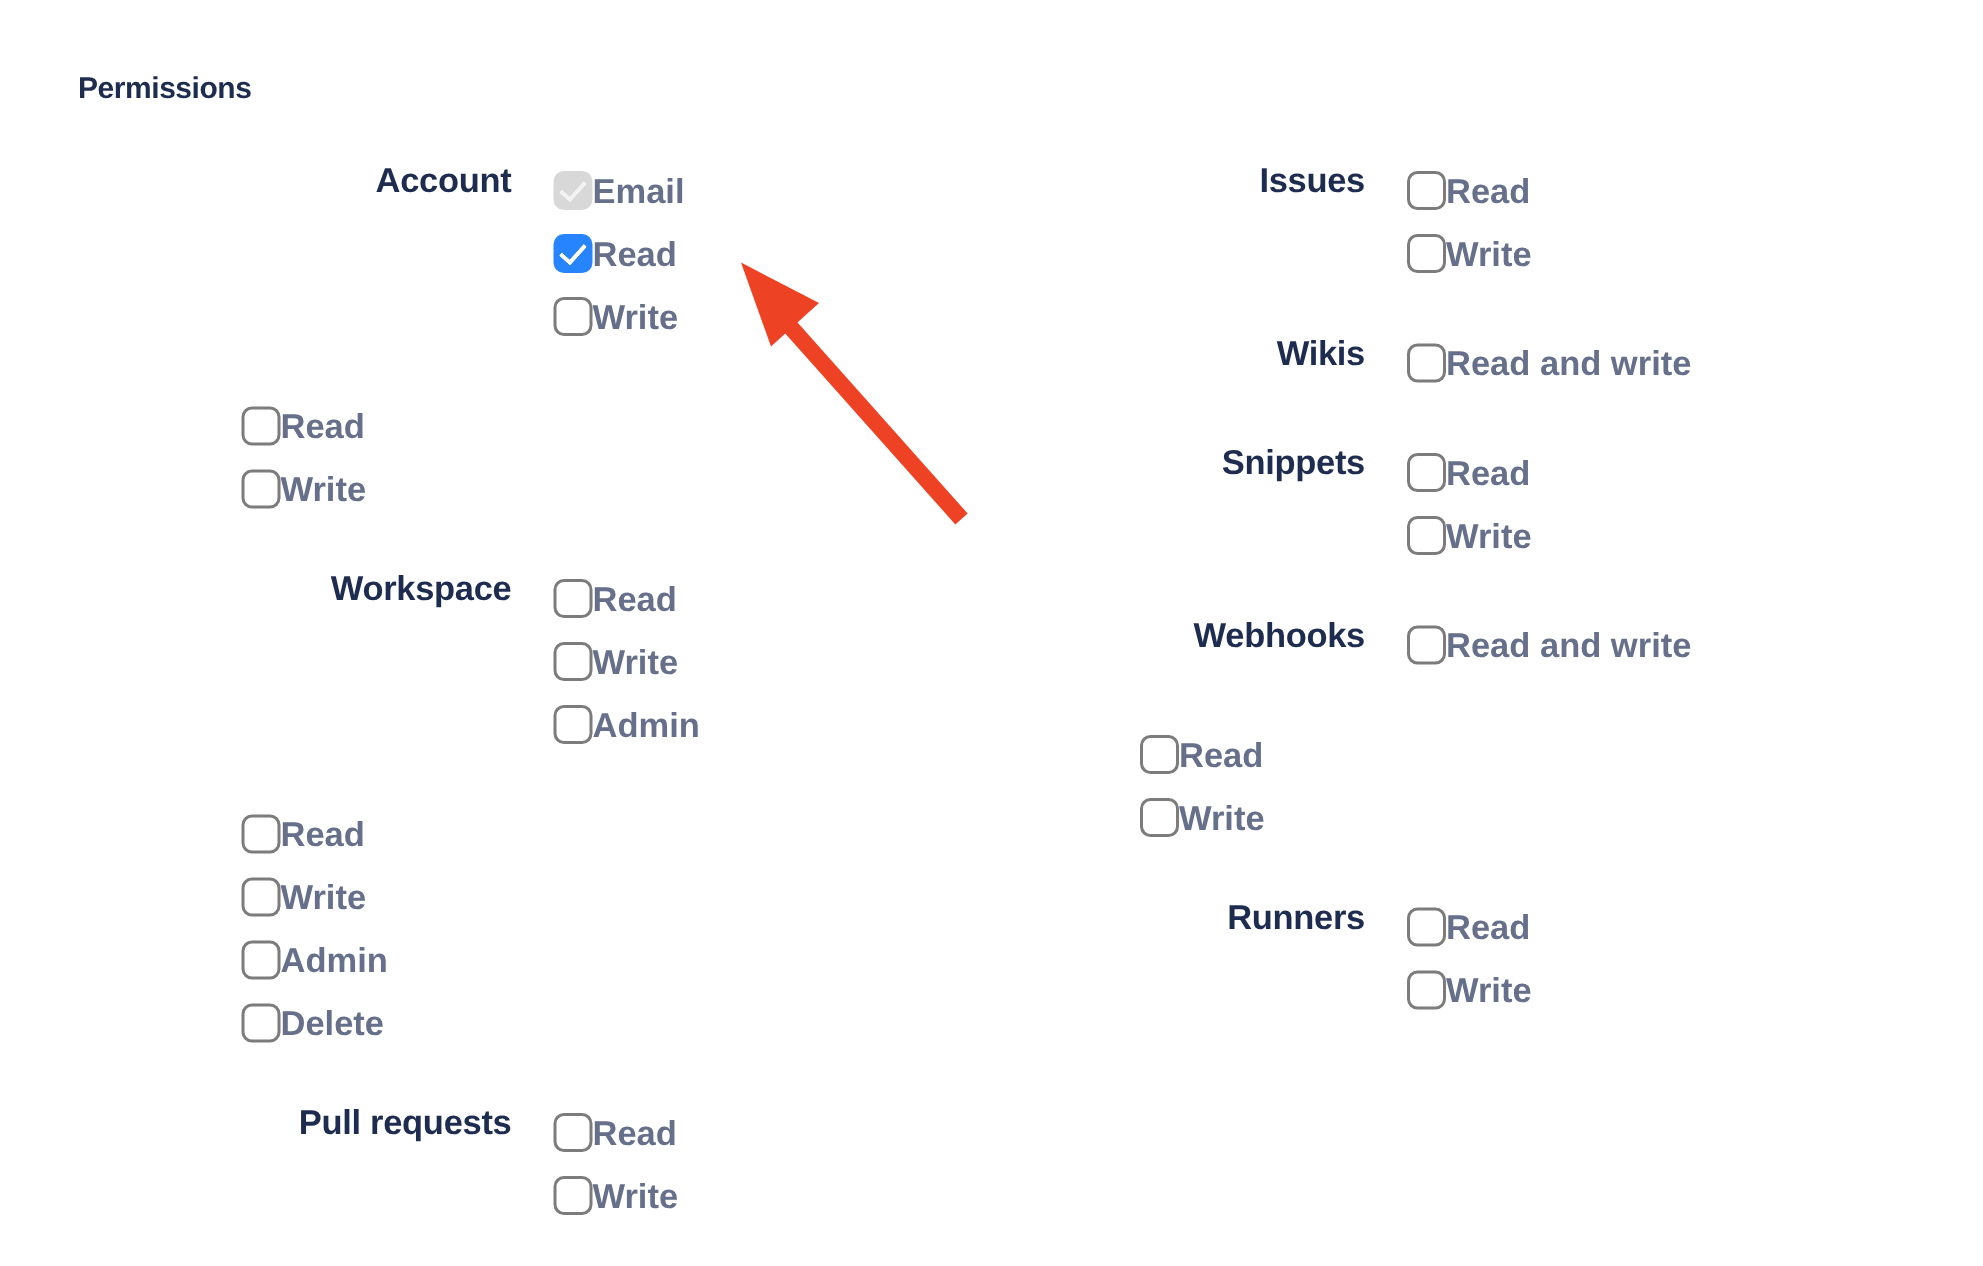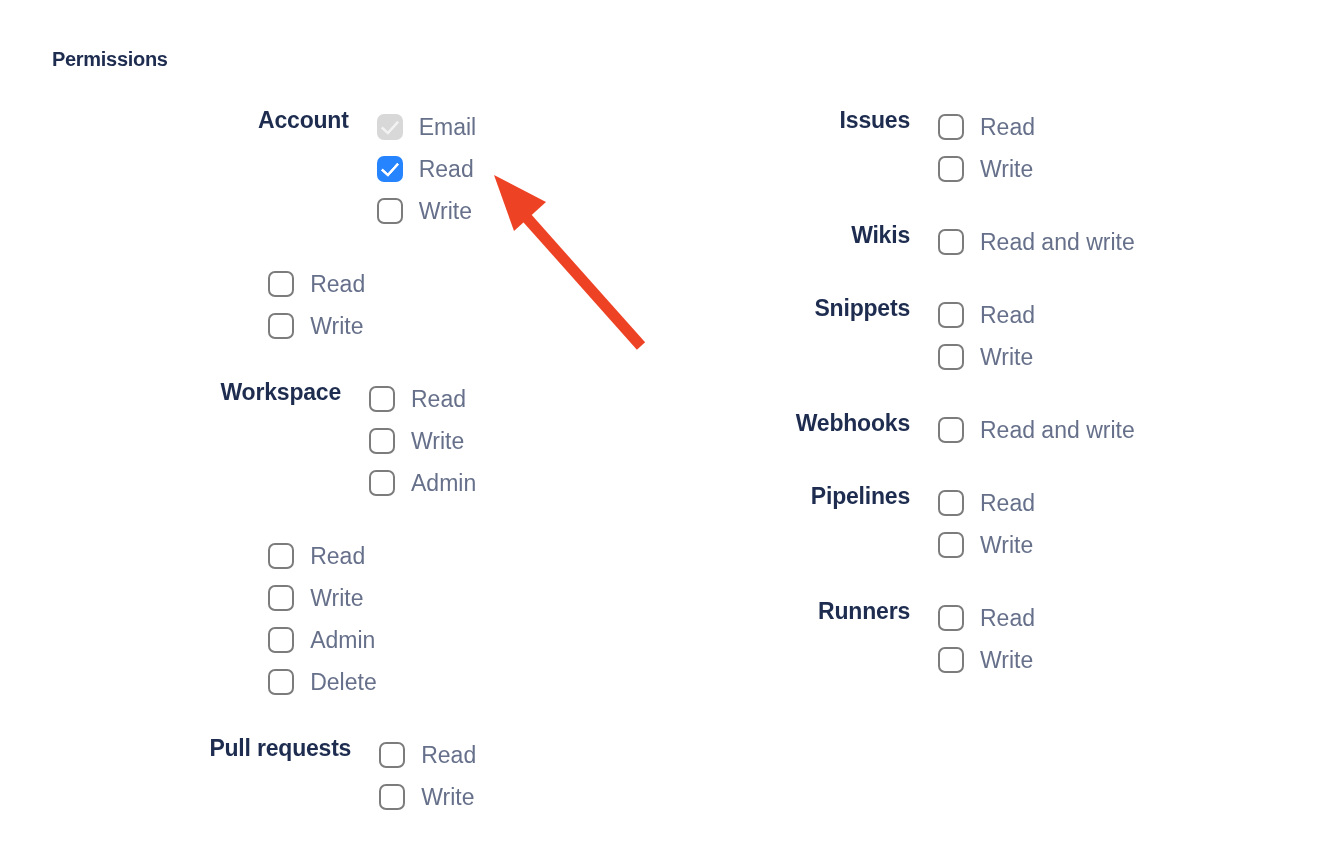--- a/index.html
+++ b/index.html
@@ -20,21 +20,21 @@
     font-weight: 700;
     letter-spacing: -0.3px;
     color: var(--navy);
   }
   .col {
     position: absolute;
     display: flex;
     flex-direction: column;
     gap: 47px;
   }
-  .col-left  { left: 161px; top: 114px; align-items: flex-end; }
+  .col-left  { left: 161px; top: 114px; }
   .col-right { left: 760px; top: 114px; }
   .group {
     display: grid;
     column-gap: 28px;
     align-items: start;
   }
   .col-left  .group { grid-template-columns: 180px auto; }
   .col-right .group { grid-template-columns: 150px auto; }
   .group-label {
     text-align: right;
@@ -46,23 +46,23 @@
     letter-spacing: -0.2px;
   }
   .options {
     display: flex;
     flex-direction: column;
     gap: 16px;
   }
   .option {
     display: flex;
     align-items: center;
-    gap: 16px;
     height: 26px;
     cursor: pointer;
+    font-weight: bold;
   }
   .checkbox {
     width: 26px;
     height: 26px;
     box-sizing: border-box;
     border: 2px solid var(--cb-border);
     border-radius: 7px;
     background: #ffffff;
     display: flex;
     align-items: center;
@@ -286,21 +286,20 @@
   <label class="option">
     <span class="checkbox">
       
     </span>
     <span class="option-label">Read and write</span>
   </label>
 </div>
   </div>
 
   <div class="group">
-    <div class="group-label">Pipelines</div>
     <div class="options">
   <label class="option">
     <span class="checkbox">
       
     </span>
     <span class="option-label">Read</span>
   </label>
 
   <label class="option">
     <span class="checkbox">

